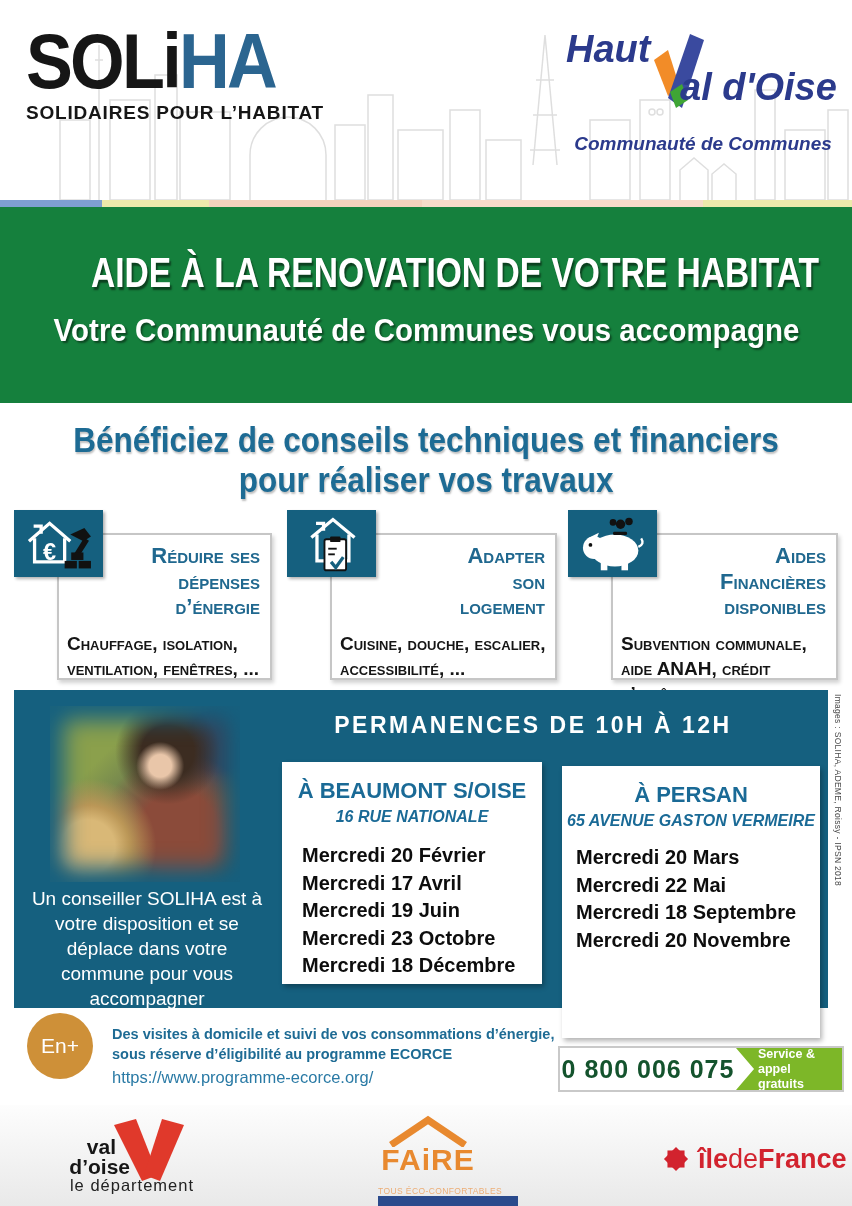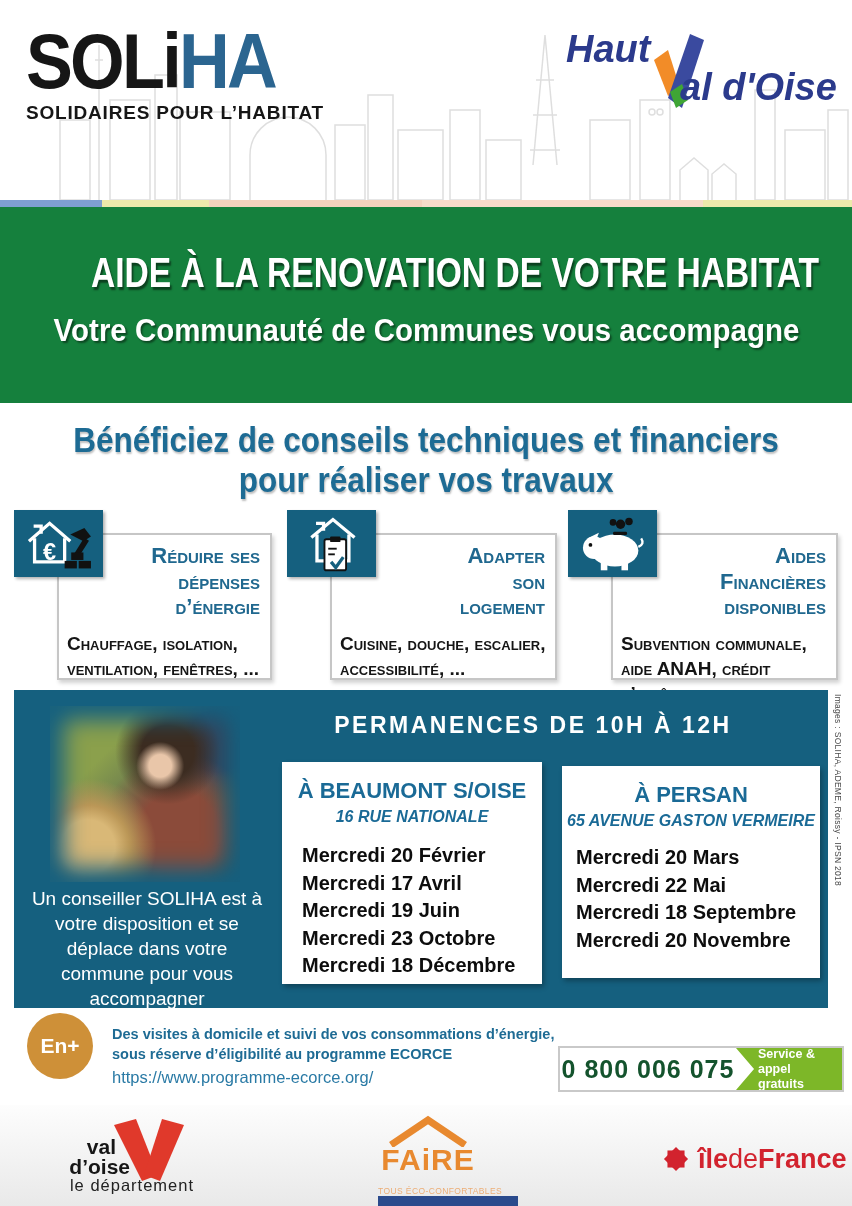--- a/index.html
+++ b/index.html
@@ -67,32 +67,32 @@
            radial-gradient(circle at 58% 34%, #e9c6a9 0 7%, transparent 15%),
            radial-gradient(circle at 62% 26%, #3c2c21 0 15%, transparent 30%),
            radial-gradient(circle at 68% 72%, #8b4b3a 0 22%, transparent 44%),
            radial-gradient(circle at 88% 20%, #34425a 0 14%, transparent 28%),
            linear-gradient(135deg, #8ba04c 0 28%, #5d6b50 55%, #39423a 100%);
          box-shadow:inset 0 0 22px 14px #15607F;}
   .note{position:absolute;left:16px;top:196px;width:234px;text-align:center;color:#fff;
         font-size:19px;line-height:1.32;}
   .loc{position:absolute;background:#fff;box-shadow:2px 3px 5px rgba(0,0,0,.3);}
   .loc1{left:268px;top:72px;width:260px;height:222px;}
-  .loc2{left:548px;top:76px;width:258px;height:212px;}
+  .loc2{left:548px;top:76px;width:258px;height:272px;}
   .loc-name{margin-top:16px;text-align:center;color:#1A6A96;font-weight:800;font-size:22px;}
   .loc-addr{margin-top:4px;text-align:center;color:#1A6A96;font-weight:800;font-size:16px;font-style:italic;}
   .loc-dates{margin:16px 0 0 20px;color:#0d0d0d;font-weight:700;font-size:20px;line-height:1.38;}
   .loc2 .loc-dates{margin:14px 0 0 14px;}
 
   .side-caption{position:absolute;left:833px;top:694px;writing-mode:vertical-rl;
                 font-size:8.5px;color:#4a4a4a;letter-spacing:.3px;}
 
   
   .enplus{position:absolute;left:27px;top:1013px;width:66px;height:66px;border-radius:50%;
-          background:#CE9038;color:#fff;font-weight:700;font-size:21px;
+          background:#CE9038;color:#fff;font-weight:400;font-size:21px;
           display:flex;align-items:center;justify-content:center;}
   .eco-text{position:absolute;left:112px;top:1024px;}
   .eco-bold{color:#1E6B94;font-weight:800;font-size:14.5px;line-height:1.4;}
   .eco-url{display:block;margin-top:3px;color:#2A7AA5;font-size:16.5px;text-decoration:none;}
   .phone-box{position:absolute;left:558px;top:1046px;width:282px;height:42px;background:#fff;
              border:2px solid #c9c9c9;display:flex;align-items:stretch;}
   .phone-number{flex:1;display:flex;align-items:center;justify-content:center;
                 color:#14532d;font-weight:800;font-size:25px;letter-spacing:1px;}
   .phone-badge{width:106px;background:#7DB728;color:#fff;font-weight:700;font-size:12.5px;
                line-height:1.2;display:flex;flex-direction:column;justify-content:center;
@@ -156,20 +156,21 @@
     </div>
 
     <div class="hvo">
       <span class="hvo-haut">Haut</span>
       <svg class="hvo-v" width="60" height="80" viewBox="0 0 60 80">
         <polygon points="8,30 22,20 34,58 22,66" fill="#F28C28"></polygon>
         <polygon points="44,4 58,10 36,78 22,68" fill="#3A4A9F"></polygon>
         <polygon points="24,62 36,54 42,70 30,78" fill="#3FA535"></polygon>
       </svg>
       <span class="hvo-rest">al d'Oise</span>
+      <div class="hvo-sub">Communauté de Communes</div>
     </div>
   </header>
 
   <div class="strip">
     <span style="width:12%;background:#7E9FD0"></span>
     <span style="width:12.5%;background:#ECE9AB"></span>
     <span style="width:25%;background:#F4D2BD"></span>
     <span style="width:33%;background:#F6DCC9"></span>
     <span style="width:17.5%;background:#ECE9AB"></span>
   </div>

